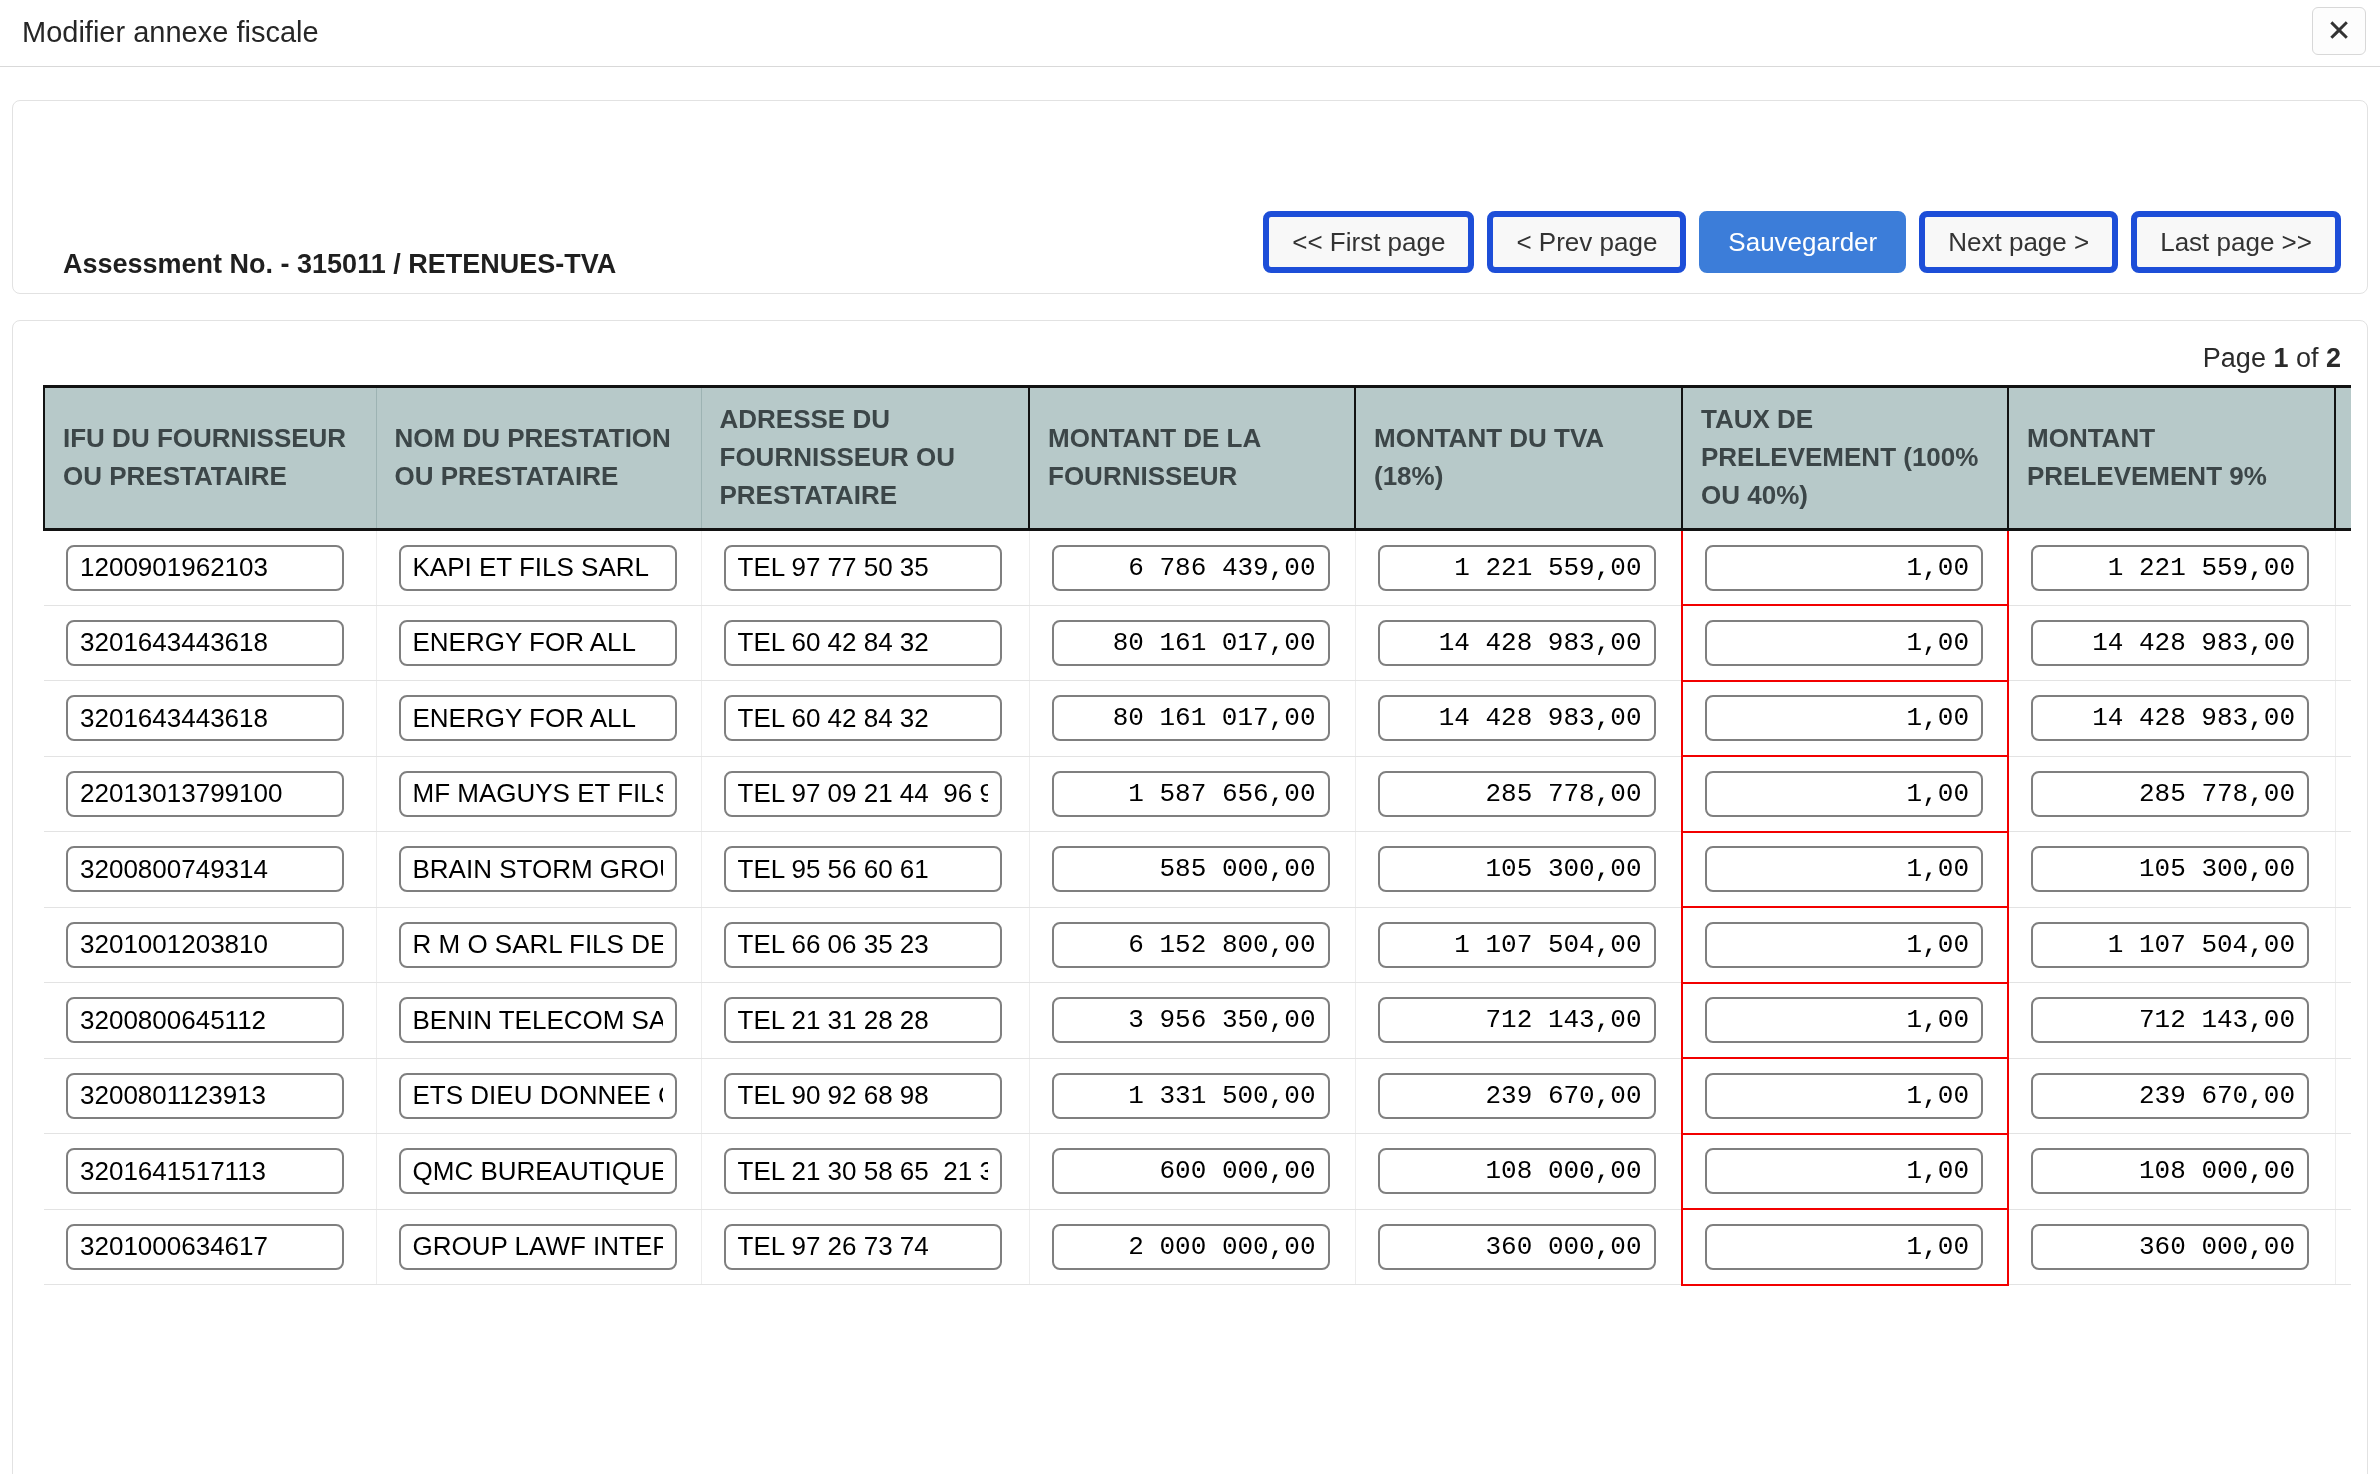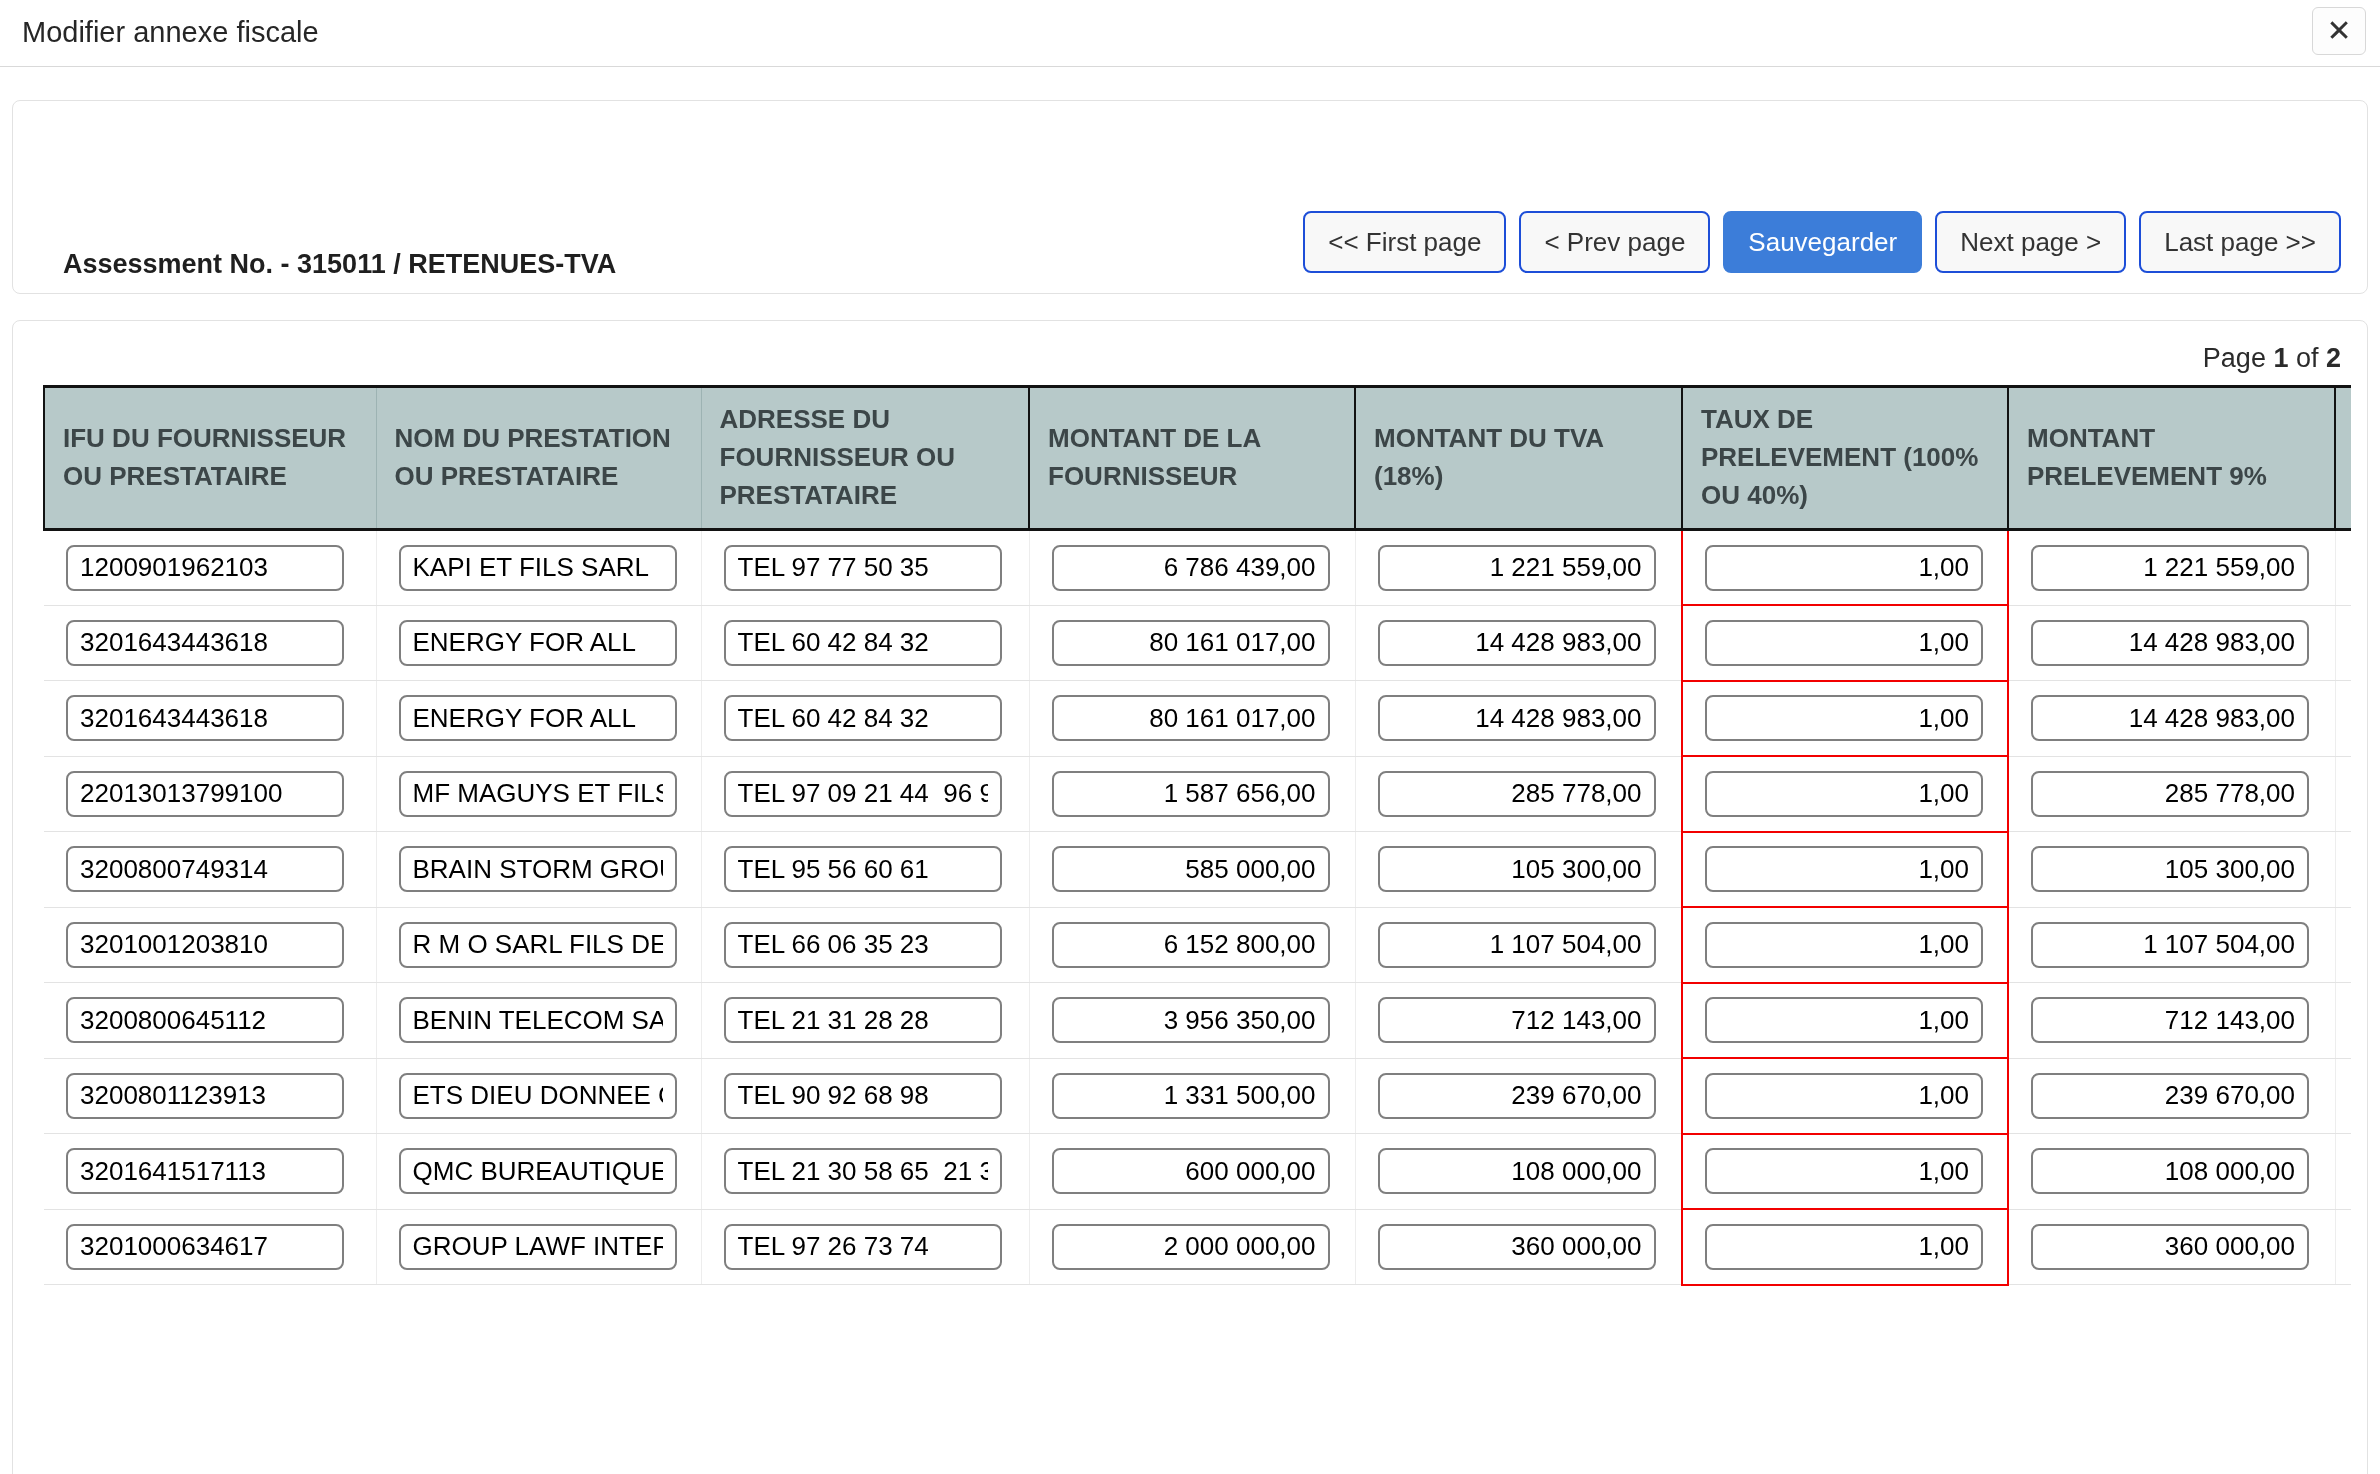--- a/index.html
+++ b/index.html
@@ -12,21 +12,21 @@
   .titlebar h1{margin:0;font-size:29px;font-weight:400;color:#262626;line-height:64px;padding-left:22px;}
   .close-btn{position:absolute;top:7px;right:14px;width:54px;height:48px;background:#fdfdfd;
     border:1px solid #d8d8d8;border-radius:6px;cursor:pointer;display:flex;align-items:center;justify-content:center;}
   .close-btn span{font-size:30px;color:#333;line-height:1;}
   
   .panel{position:absolute;left:12px;right:12px;background:#fff;border:1px solid #e2e2e2;border-radius:8px;}
   .panel-toolbar{top:100px;height:192px;}
   .assessment{position:absolute;left:50px;top:148px;font-size:27px;font-weight:bold;color:#1f1f1f;}
   .btn-row{position:absolute;right:26px;top:110px;display:flex;gap:13px;}
   .btn{height:62px;padding:0 23px;font-family:"Liberation Sans",sans-serif;font-size:26px;color:#333;
-    background:#f8f8f8;border:2px solid #1d4ed8;border-radius:8px;cursor:pointer;white-space:nowrap;}
+    background:#f8f8f8;border:6px solid #1d4ed8;border-radius:8px;cursor:pointer;white-space:nowrap;}
   .btn-primary{background:var(--accent,#3c7dd9);border-color:var(--accent,#3c7dd9);color:#fff;}
   .panel-table{top:320px;height:1260px;overflow:hidden;}
   .page-indicator{position:absolute;top:22px;right:26px;font-size:27px;color:#2b2b2b;white-space:pre;}
   .page-indicator b{font-weight:bold;}
   
   table{position:absolute;left:30px;top:64px;border-collapse:collapse;table-layout:fixed;width:2307px;}
   col.c0{width:332px}col.c1{width:325px}col.c2{width:328px}col.c3{width:326px}
   col.c4{width:327px}col.c5{width:326px}col.c6{width:327px}col.c7{width:16px}
   thead tr{height:143px;}
   th{background:var(--header-bg,#b7c9c9);color:#3c4648;font-size:26px;font-weight:bold;text-align:left;
@@ -35,21 +35,21 @@
   th.h0{border-left:2px solid var(--line-dark,#121212);border-right:1px solid #9db3b3;}
   th.h1{border-right:1px solid #9db3b3;}
   th.h2,th.h3,th.h4,th.h5,th.h6{border-right:2px solid var(--line-dark,#121212);}
   th.h7{padding:0;border-right:none;}
   tbody tr{height:75.5px;}
   td{padding:0 0 0 22px;vertical-align:middle;border-bottom:1px solid #e3e3e3;border-right:1px solid #ededed;}
   td.c7{padding:0;border-right:none;}
   td.c5{border:2px solid var(--red,#f20000);}
   input.cell{width:278px;height:46px;box-sizing:border-box;border:2px solid #7f7f7f;border-radius:8px;
     background:#fff;font-family:"Liberation Sans",sans-serif;font-size:26px;color:#000;padding:0 12px;outline:none;}
-  input.num{text-align:right;}
+  input.num{text-align:right;font-family:Liberation Mono, monospace;}
 </style>
 </head>
 <body>
 
 <div class="titlebar">
   <h1>Modifier annexe fiscale</h1>
   <button class="close-btn">
     <span>✕</span>
   </button>
 </div>

